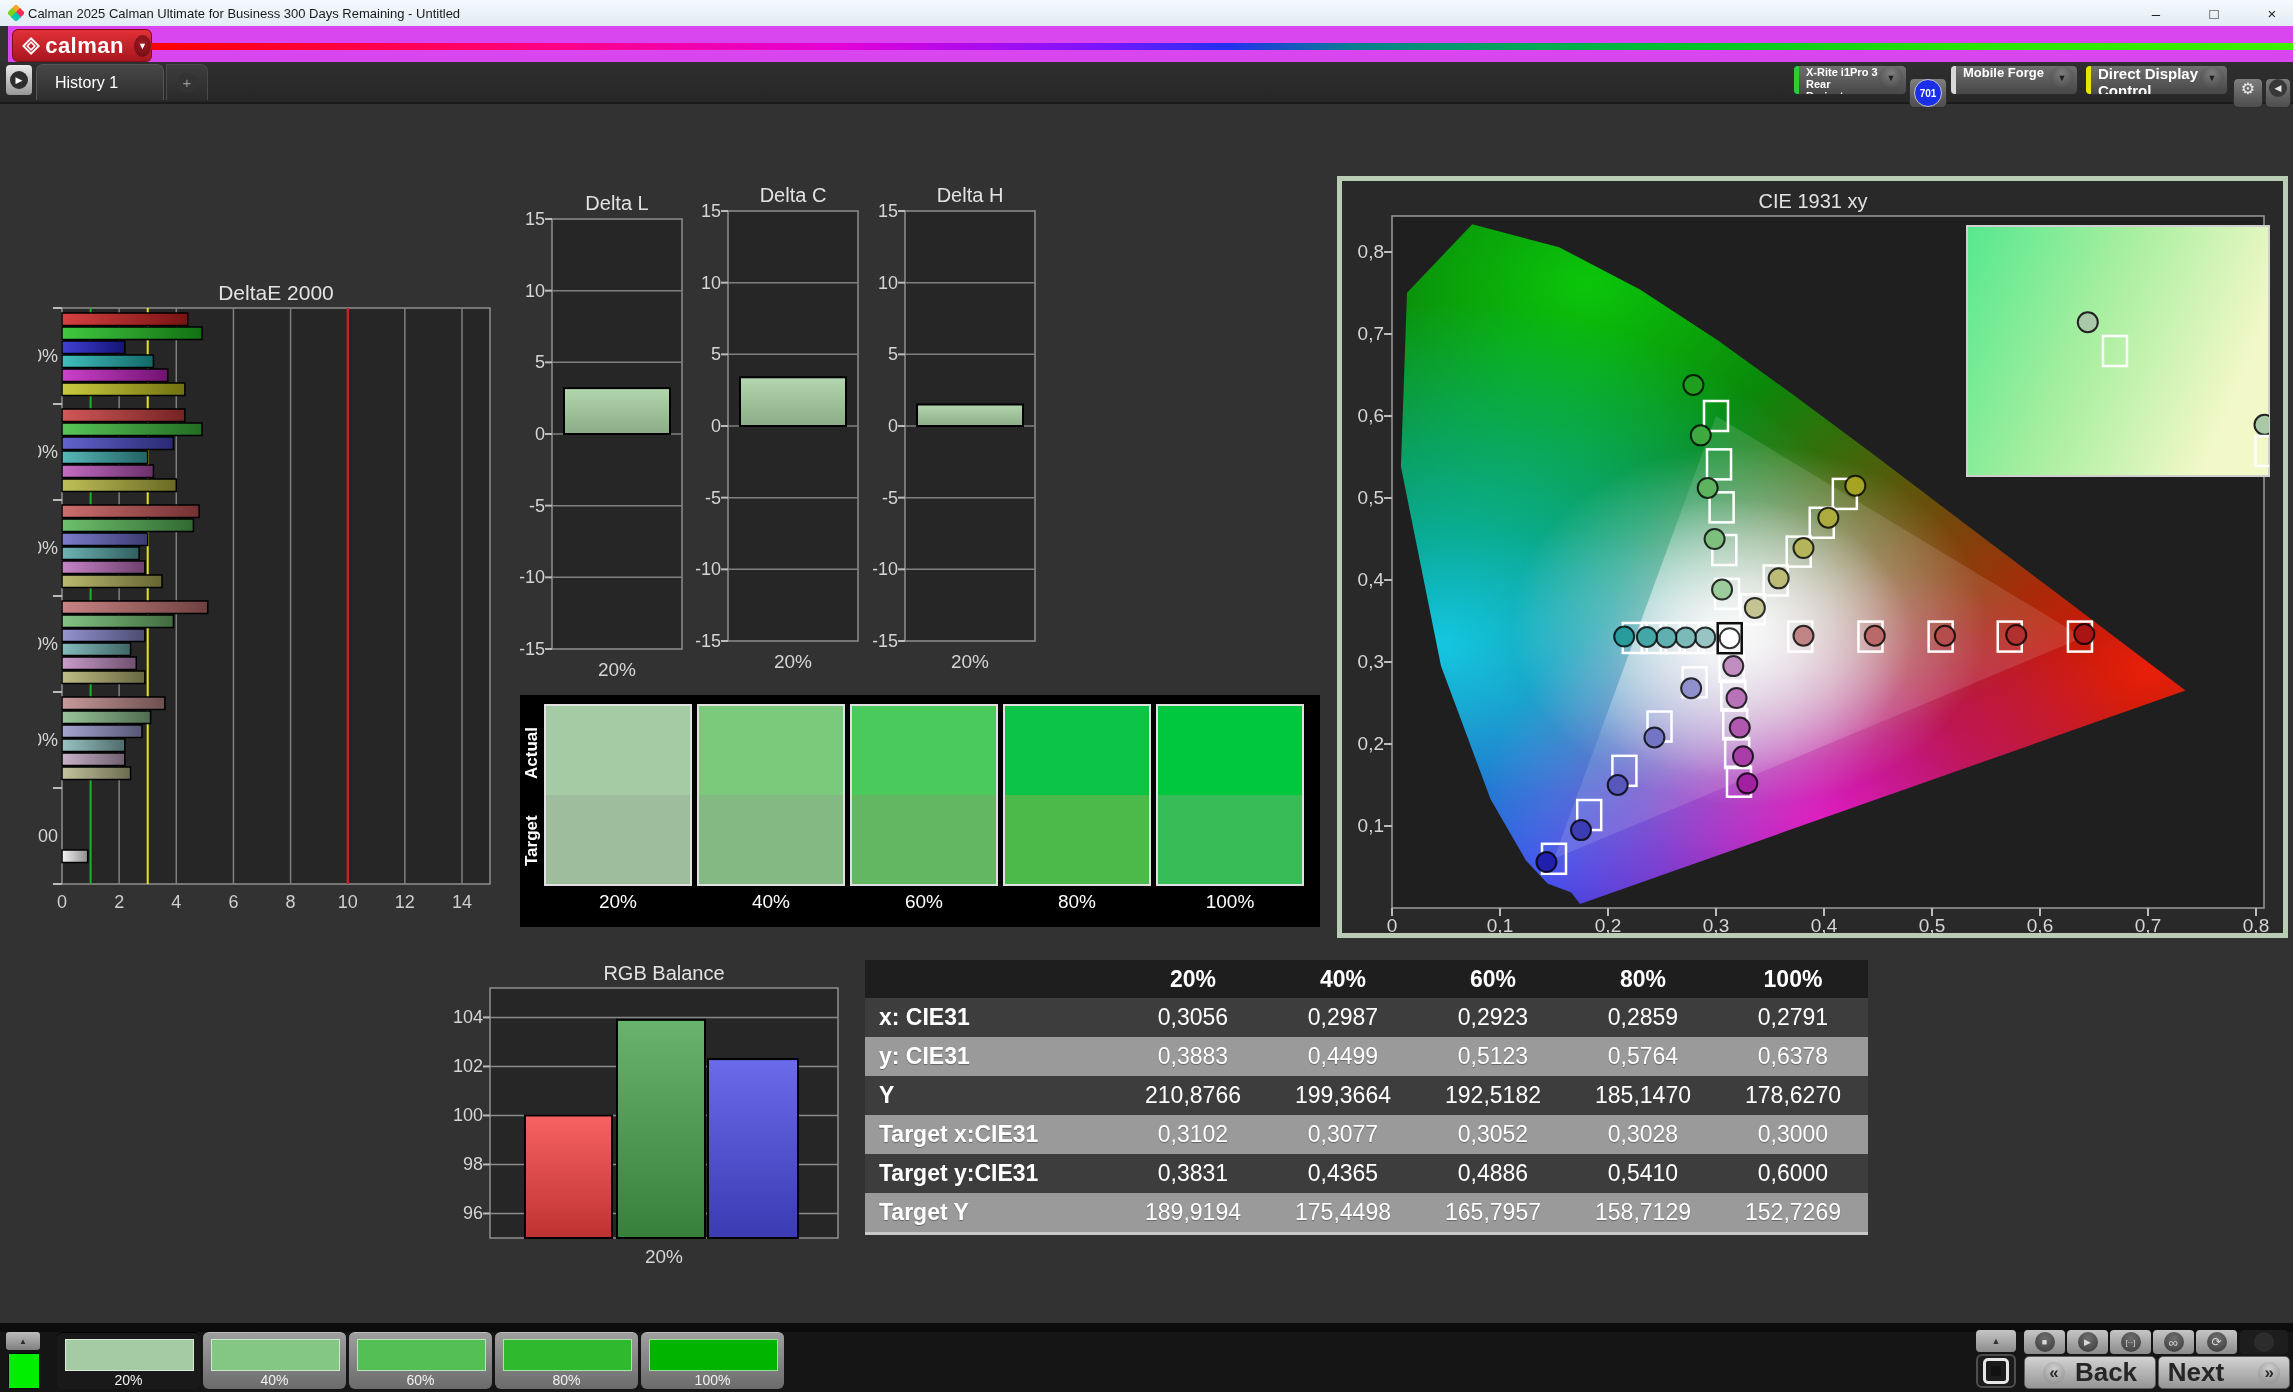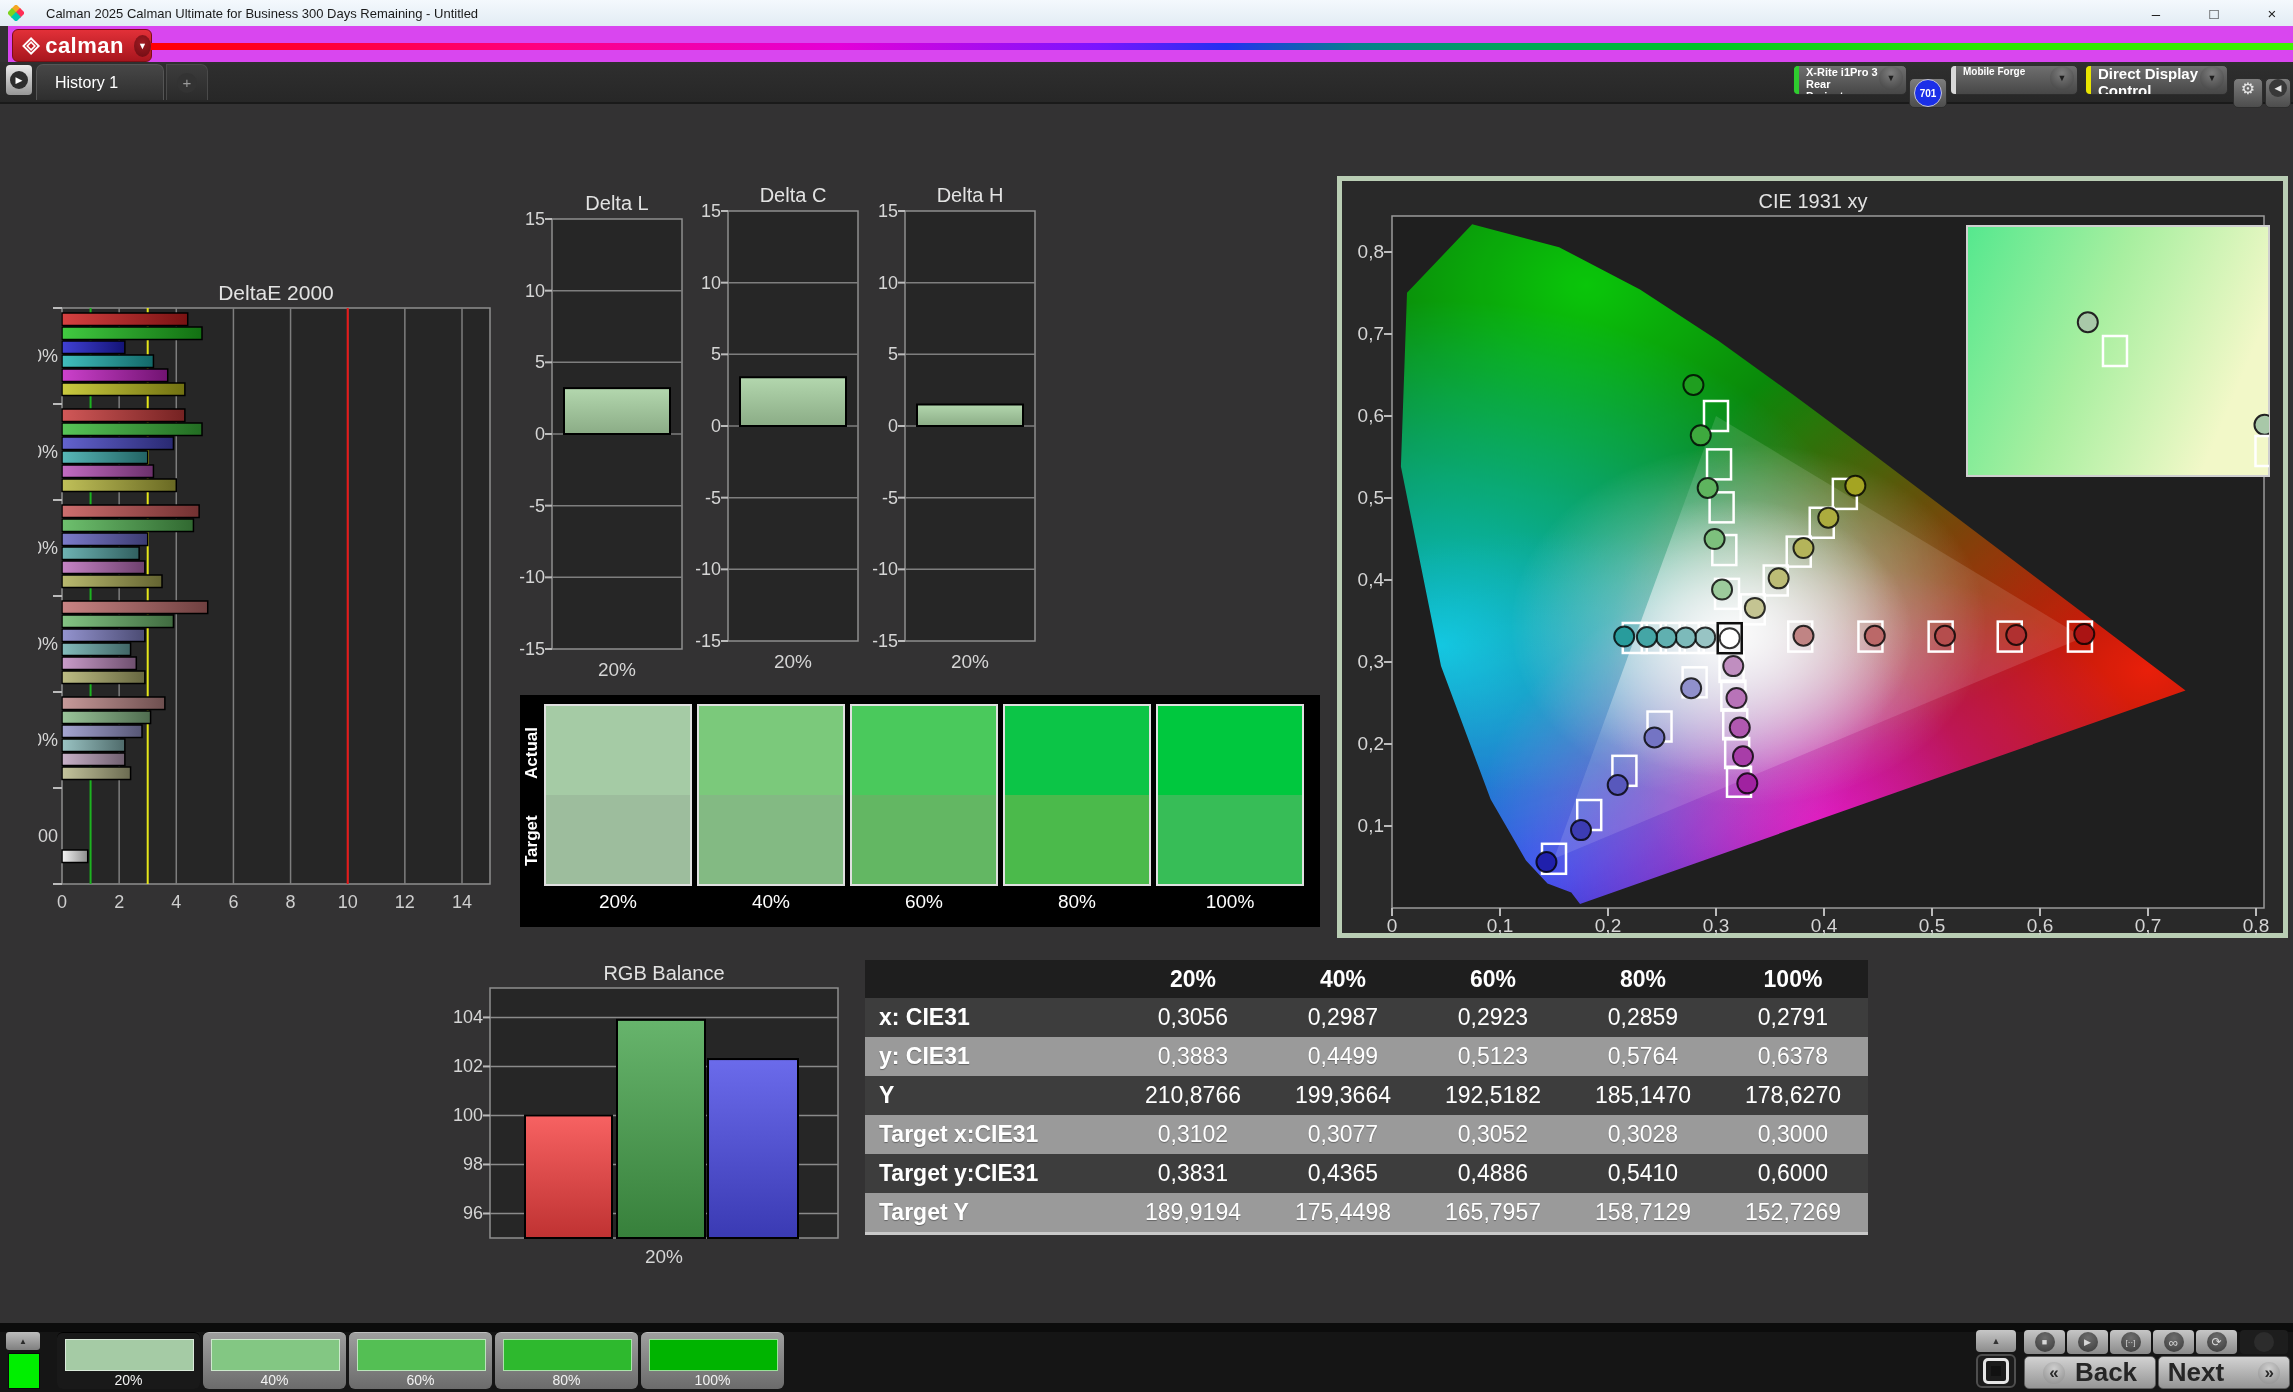--- a/index.html
+++ b/index.html
@@ -2,21 +2,21 @@
 <html><head>
 <meta charset="utf-8">
 <style>
   html,body{margin:0;padding:0;background:#222;}
   #app{position:relative;width:2293px;height:1392px;background:#333233;overflow:hidden;
        font-family:"Liberation Sans",sans-serif;-webkit-font-smoothing:antialiased;}
   .abs{position:absolute;}
   
   .titlebar{left:0;top:0;width:2293px;height:26px;background:linear-gradient(#f4f9fd,#e2ecf4);
             display:flex;align-items:center;color:#1a1a1a;font-size:13px;}
-  .titlebar .ttl{margin-left:46px;}
+  .titlebar .ttl{margin-left:28px;}
   .winbtns{position:absolute;right:12px;top:0;height:26px;display:flex;align-items:center;gap:40px;
            font-size:15px;color:#222;}
   .winbtns span{width:18px;text-align:center;cursor:default;}
   
   .logorow{left:8px;top:26px;width:2293px;height:36px;background:#d946ef;}
   .logobtn{position:absolute;left:4px;top:3px;width:138px;height:31px;border-radius:6px;
            background:linear-gradient(#e23038,#a8161e);border:1px solid #7c0f15;
            display:flex;align-items:center;color:#fff;}
   .logobtn .diamond{margin-left:8px;}
   .logobtn .word{font-size:22px;font-weight:700;letter-spacing:.5px;margin-left:4px;}
@@ -155,21 +155,21 @@
       </div>
       <div class="arr">▼</div>
     </div>
     <div class="sqbtn" style="left:1909px;width:38px;">
       <div style="width:26px;height:26px;border-radius:50%;background:#1b2fe8;border:1px solid #c7c7d2;
                   color:#fff;font-size:10px;font-weight:700;display:flex;align-items:center;justify-content:center;">701</div>
     </div>
 
     <div class="dropbtn" style="left:1950px;width:128px;">
       <div class="stripe" id="source-stripe" style="background: rgb(216, 216, 216);"></div>
-      <div class="lab" style="font-size:10px;font-weight:700;">
+      <div class="lab" style="font-size:13px;font-weight:700;">
         <div>Mobile Forge</div>
       </div>
       <div class="arr">▼</div>
     </div>
 
     <div class="dropbtn" style="left:2085px;width:143px;">
       <div class="stripe" id="display-stripe" style="background: rgb(232, 228, 0);"></div>
       <div class="lab" style="font-size:15px;font-weight:700;">
         <div>Direct Display Control</div>
       </div>

